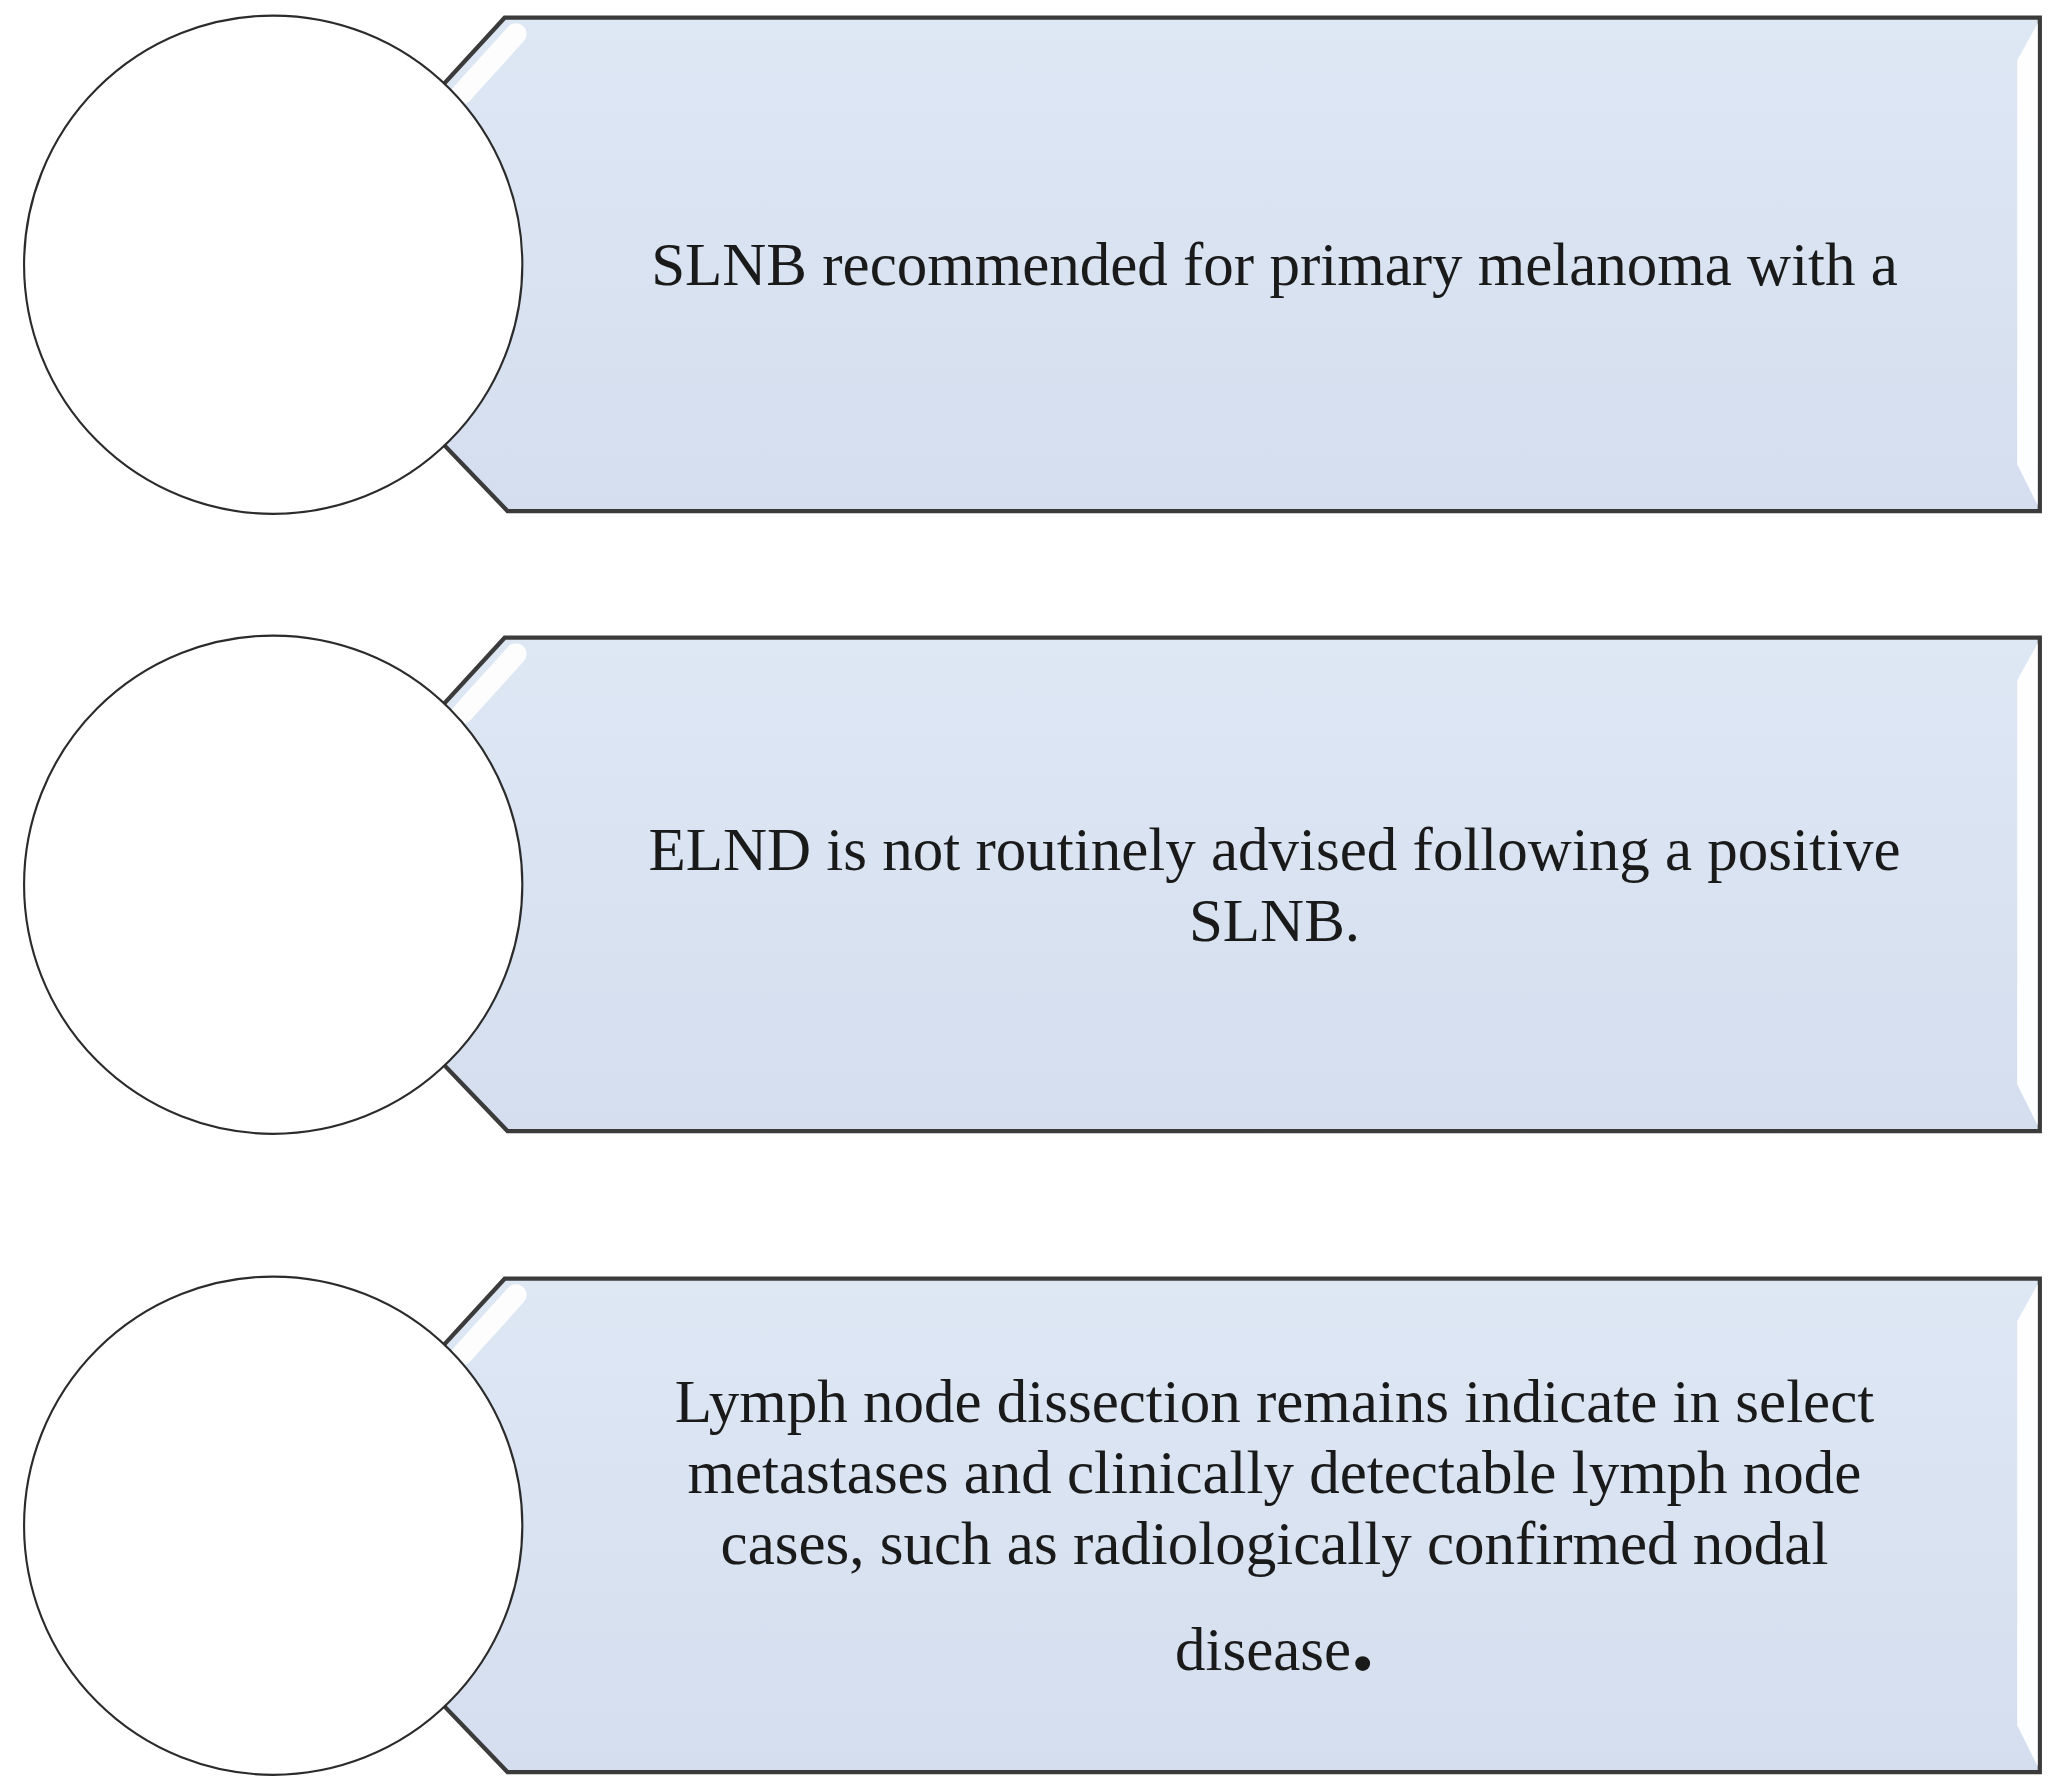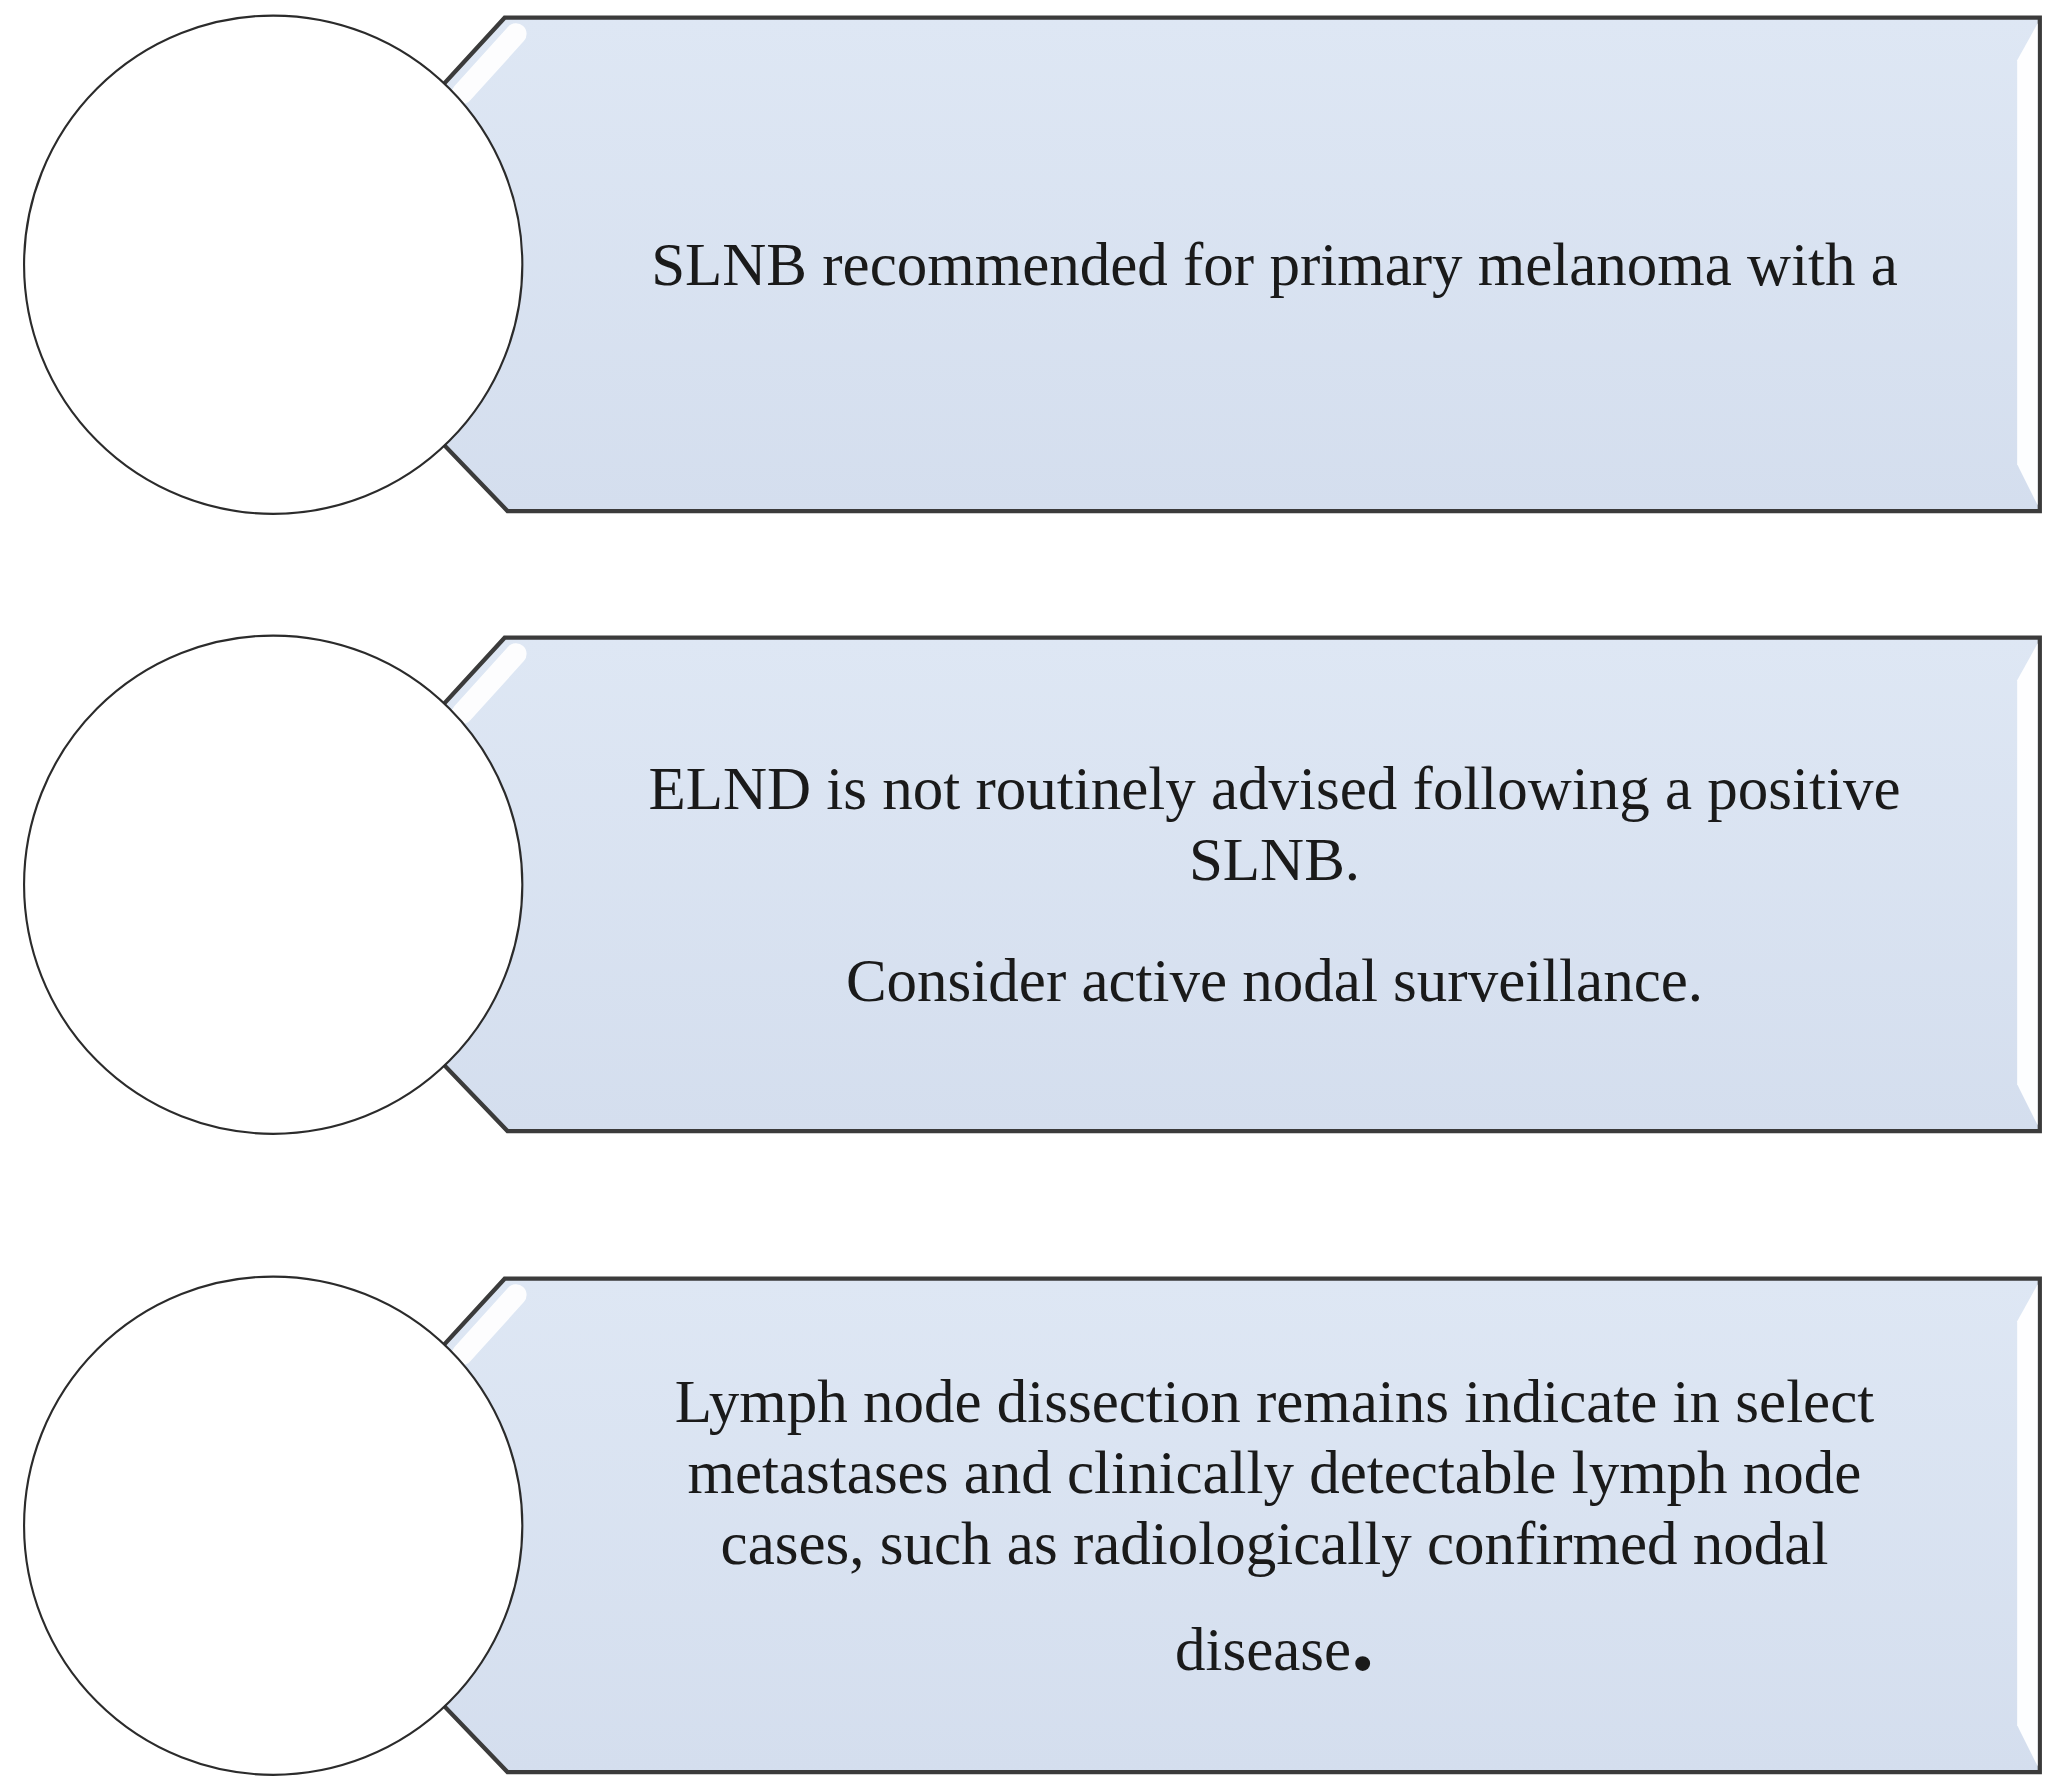--- a/index.html
+++ b/index.html
@@ -71,21 +71,20 @@
         </linearGradient>
       </defs>
       <path class="banner" d="M 712 25 L 2881 25 L 2881 722 L 716 722 L 623 625 L 623 122 Z" fill="url(#grad-1)" stroke="#3b3b3b"></path>
       <path d="M 2878 33 L 2878 714 L 2849 656 L 2849 85 Z" opacity="0.95" fill="#ffffff"></path>
       <line class="corner-streak" x1="652" y1="132" x2="728" y2="48" opacity="0.95" stroke="#ffffff"></line>
       <circle class="circle-node" cx="385" cy="374" r="352" fill="#ffffff" stroke="#2b2b2b"></circle>
     </svg>
     <div class="banner-text">
       <div class="line">ELND is not routinely advised following a positive</div>
       <div class="line">SLNB.</div>
-      <div class="line para-gap">Consider active nodal surveillance.</div>
     </div>
   </section>
 
   <section class="row row-3">
     <svg class="shape" width="2066" height="528" viewBox="0 0 2917 746">
       <defs>
         <linearGradient id="grad-2" x1="0" y1="0" x2="0" y2="1">
           <stop offset="0" stop-color="#dee7f4"></stop>
           <stop offset="1" stop-color="#d4deee"></stop>
         </linearGradient>

